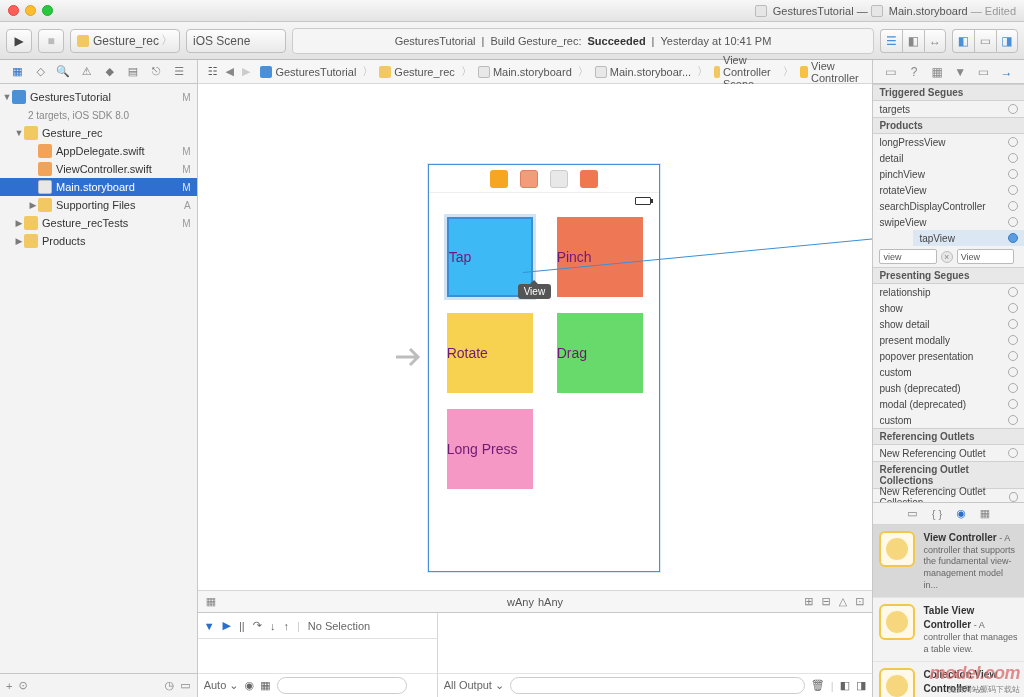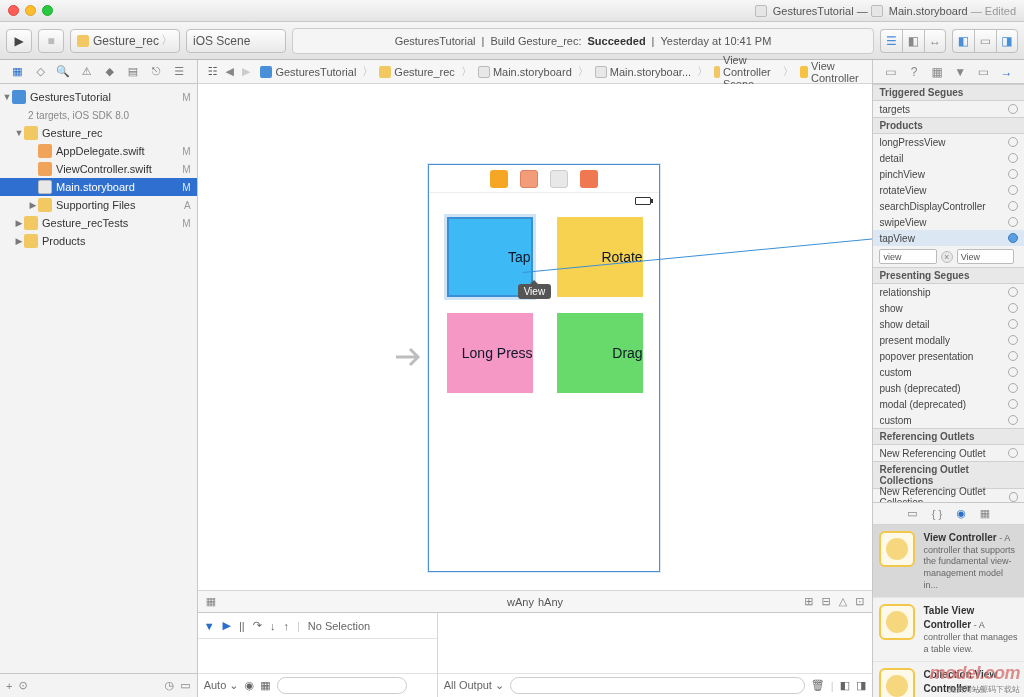--- a/index.html
+++ b/index.html
@@ -72,21 +72,21 @@
 .phone-arrow svg { stroke:#bdbdbd; fill:none; stroke-width:3; }
 .device { position:absolute; left:470px; top:80px; width:232px; height:408px; border:1px solid #4a90d9; background:#fff; box-shadow:0 0 0 1px rgba(74,144,217,0.2); }
 .device-top { height:28px; border-bottom:1px solid #eee; display:flex; align-items:center; justify-content:center; gap:12px; }
 .device-top .dicn { width:18px; height:18px; border-radius:3px; }
 .di1 { background:#f5a623; }
 .di2 { background:#f39c7a; border:1px solid #e08060; }
 .di3 { background:#e8e8e8; border:1px solid #ccc; }
 .di4 { background:#f07850; }
 .statusline { height:16px; display:flex; align-items:center; justify-content:flex-end; padding:0 8px; color:#333; }
 .gesture-grid { display:grid; grid-template-columns:86px 86px; grid-template-rows:80px 80px 80px; gap:16px 24px; padding:8px 18px; }
-.gbox { display:flex; align-items:center; justify-content:flex-end; font-size:14px; color:#0f172a; }
+.gbox { display:flex; align-items:center; justify-content:flex-start; font-size:14px; color:#701a75; }
 .g-tap { background:#3dbaf5; border:2px solid #3a8fd6; box-shadow:0 0 0 3px #d0e4f6; }
 .g-pinch { background:#ee7756; }
 .g-rotate { background:#f6d250; }
 .g-drag { background:#68d96b; }
 .g-long { background:#f598c5; }
 .g-swipe { background:#f2a679; }
 
 .view-tooltip { position:absolute; left:560px; top:200px; background:#555; color:#fff; padding:2px 6px; border-radius:3px; font-size:10px; }
 .view-tooltip:before { content:""; position:absolute; left:50%; top:-4px; margin-left:-4px; border:4px solid transparent; border-bottom-color:#555; border-top:none; }
 .connect-line { position:absolute; left:562px; top:188px; width:460px; height:1px; background:linear-gradient(to right,#3a8fd6,#3a8fd6); transform-origin:left; transform:rotate(-5.5deg); pointer-events:none; z-index:5; }
@@ -105,21 +105,21 @@
 
 
 .inspector { width:184px; background:#f3f3f3; border-left:1px solid #c7c7c7; display:flex; flex-direction:column; }
 .insp-tabs { height:24px; border-bottom:1px solid #c7c7c7; display:flex; align-items:center; justify-content:space-around; padding:0 6px; color:#888; }
 .insp-tabs span { width:16px; text-align:center; font-size:12px; }
 .insp-tabs span.active { color:#2a6fc9; }
 .insp-scroll { flex:1; overflow:auto; font-size:10px; color:#444; }
 .insp-head { background:#e8e8e8; border-top:1px solid #d0d0d0; border-bottom:1px solid #d0d0d0; padding:2px 6px; font-weight:600; color:#555; }
 .insp-row { display:flex; align-items:center; padding:2px 6px; height:16px; }
 .insp-row .circ { margin-left:auto; width:10px; height:10px; border:1px solid #aaa; border-radius:50%; }
-.insp-row.hl { background:#dce7f4; }
+.insp-row.hl { background:#dce7f4;margin-left:40px; }
 .insp-fieldrow { padding:3px 6px; display:flex; gap:4px; align-items:center; }
 .insp-fieldrow .pill { flex:1; height:15px; background:#fff; border:1px solid #bbb; border-radius:2px; font-size:9px; padding:0 3px; display:flex; align-items:center; color:#555; }
 .insp-fieldrow .x { width:12px; height:12px; border:1px solid #bbb; border-radius:50%; background:#e8e8e8; color:#888; font-size:9px; display:flex; align-items:center; justify-content:center; }
 
 .lib { height:195px; border-top:1px solid #c7c7c7; display:flex; flex-direction:column; }
 .lib-tabs { height:22px; border-bottom:1px solid #d4d4d4; display:flex; align-items:center; justify-content:center; gap:14px; color:#888; }
 .lib-tabs span.active { color:#2a6fc9; }
 .lib-list { flex:1; overflow:hidden; }
 .lib-item { display:flex; padding:6px; gap:8px; border-bottom:1px solid #e4e4e4; }
 .lib-item.sel { background:#d8d8d8; }
@@ -316,28 +316,31 @@
         </div>
         <div class="statusline">
           <span style="width:16px;height:8px;border:1px solid #333;border-radius:1px;position:relative">
               <span style="position:absolute;right:-3px;top:1px;width:2px;height:4px;background:#333"></span>
             </span>
         </div>
         <div class="gesture-grid">
           <div class="gbox g-tap">
               <span>Tap</span>
             </div>
+          <div class="gbox g-pinch">
+              <span>Pinch</span>
+            </div>
           <div class="gbox g-rotate">
               <span>Rotate</span>
             </div>
+          <div class="gbox g-drag">
+              <span>Drag</span>
+            </div>
           <div class="gbox g-long">
               <span>Long Press</span>
-            </div>
-          <div class="gbox g-drag">
-              <span>Drag</span>
             </div>
         </div>
       </div>
       <div class="view-tooltip" style="left:320px"><span>View</span></div>
       <div class="connect-line" style="left:325px"></div>
     </div>
 
     <div class="sizebar">
       <span class="left-ico">▦</span>
       <span>wAny</span>

